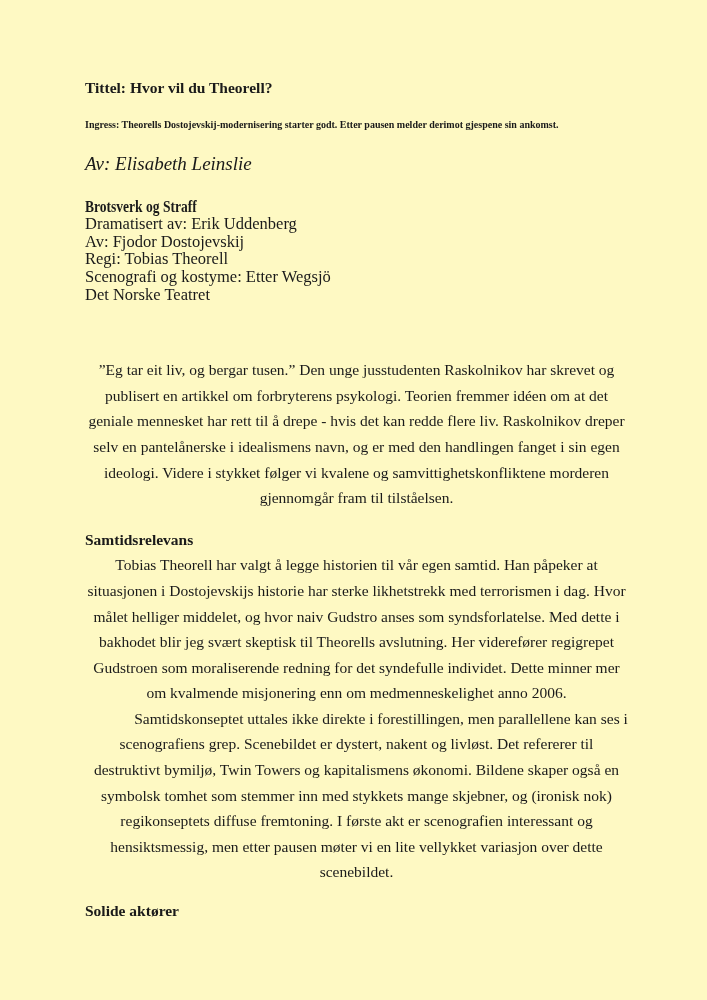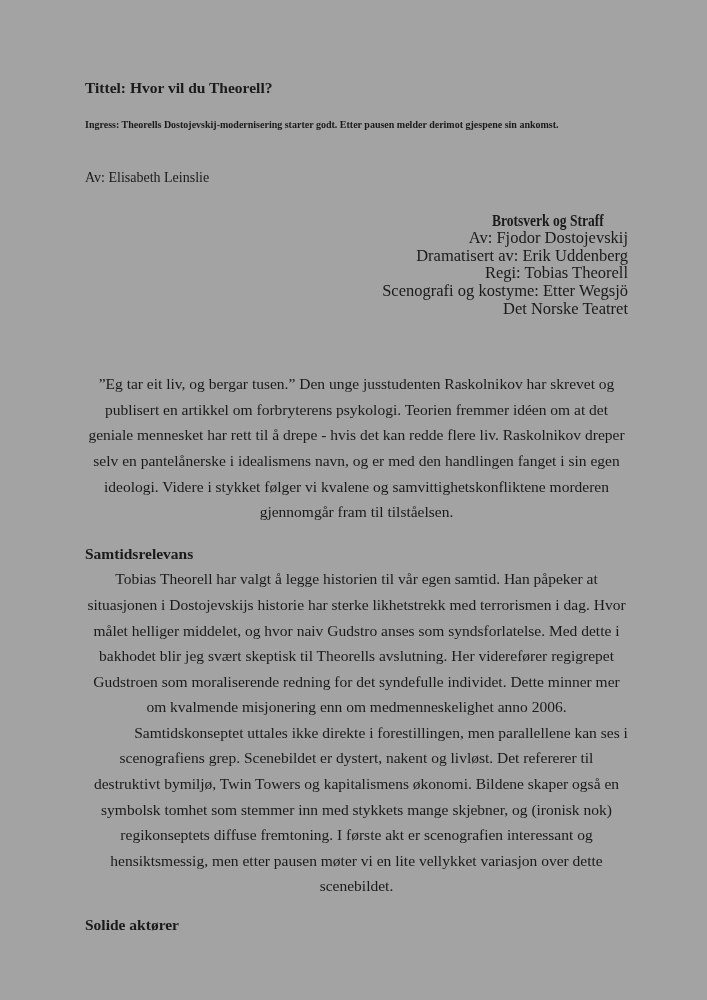--- a/index.html
+++ b/index.html
@@ -7,53 +7,54 @@
   body {
     width: 707px;
     height: 1000px;
     font-family: "Liberation Serif", "DejaVu Serif", serif;
     color: #1a1a1a;
     overflow: hidden;
   }
   .page {
     width: 707px;
     height: 1000px;
-    background: #a3a3a3;
+    background: #fef9c3;
     padding: 78px 79px 0 85px;
     overflow: hidden;
   }
   .doc-title {
     font-size: 15.5px;
     font-weight: bold;
     line-height: 20px;
   }
   .ingress {
     font-size: 10px;
     font-weight: bold;
     line-height: 25.6px;
     margin-top: 14px;
   }
   .byline {
-    font-size: 14px;
+    font-size: 19px;
     line-height: 20px;
-    margin-top: 30px;
+    margin-top: 16px;
+    font-style: italic;
   }
   .credits {
     font-size: 16.5px;
     line-height: 17.6px;
     margin-top: 24px;
   }
   .play-title {
     display: inline-block;
     font-weight: bold;
     transform: scaleX(0.82);
     transform-origin: 0 50%;
     white-space: nowrap;
   }
-  .credit-line { display: block; text-align: right; }
+  .credit-line { display: block; }
   .body-para {
     font-size: 15.5px;
     line-height: 25.6px;
     text-align: center;
   }
   .intro-para { margin-top: 54px; }
   .section-heading {
     font-size: 15.5px;
     font-weight: bold;
     line-height: 25.6px;
@@ -70,22 +71,22 @@
   <p class="doc-title">Tittel: Hvor vil du Theorell?</p>
 
   <p class="ingress">Ingress: Theorells Dostojevskij-modernisering starter godt. Etter pausen melder derimot gjespene sin ankomst.</p>
 
   <p class="byline">Av: Elisabeth Leinslie</p>
 
   <div class="credits">
     <span class="credit-line">
       <span class="play-title">Brotsverk og Straff</span>
     </span>
+    <span class="credit-line">Dramatisert av: Erik Uddenberg</span>
     <span class="credit-line">Av: Fjodor Dostojevskij</span>
-    <span class="credit-line">Dramatisert av: Erik Uddenberg</span>
     <span class="credit-line">Regi: Tobias Theorell</span>
     <span class="credit-line">Scenografi og kostyme: Etter Wegsjö</span>
     <span class="credit-line">Det Norske Teatret</span>
   </div>
 
   <p class="body-para intro-para">”Eg tar eit liv, og bergar tusen.” Den unge jusstudenten Raskolnikov har skrevet og publisert en artikkel om forbryterens psykologi. Teorien fremmer idéen om at det geniale mennesket har rett til å drepe - hvis det kan redde flere liv. Raskolnikov dreper selv en pantelånerske i idealismens navn, og er med den handlingen fanget i sin egen ideologi. Videre i stykket følger vi kvalene og samvittighetskonfliktene morderen gjennomgår fram til tilståelsen.</p>
 
   <h2 class="section-heading">Samtidsrelevans</h2>
 
   <p class="body-para">Tobias Theorell har valgt å legge historien til vår egen samtid. Han påpeker at situasjonen i Dostojevskijs historie har sterke likhetstrekk med terrorismen i dag. Hvor målet helliger middelet, og hvor naiv Gudstro anses som syndsforlatelse. Med dette i bakhodet blir jeg svært skeptisk til Theorells avslutning. Her viderefører regigrepet Gudstroen som moraliserende redning for det syndefulle individet. Dette minner mer om kvalmende misjonering enn om medmenneskelighet anno 2006.</p>

